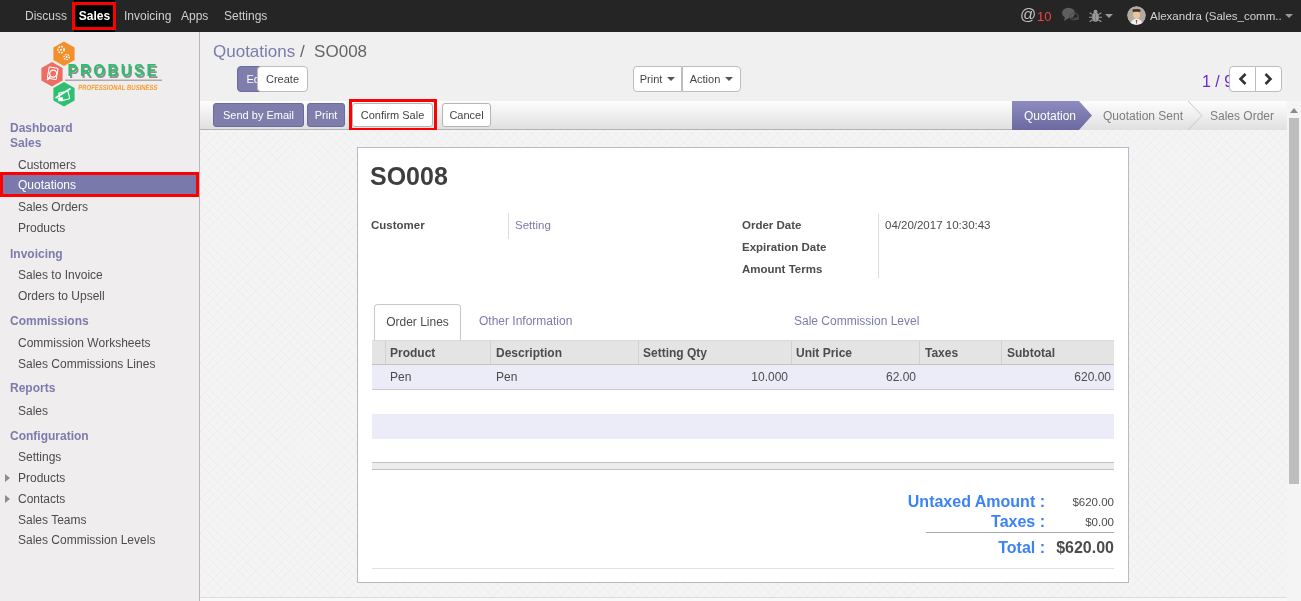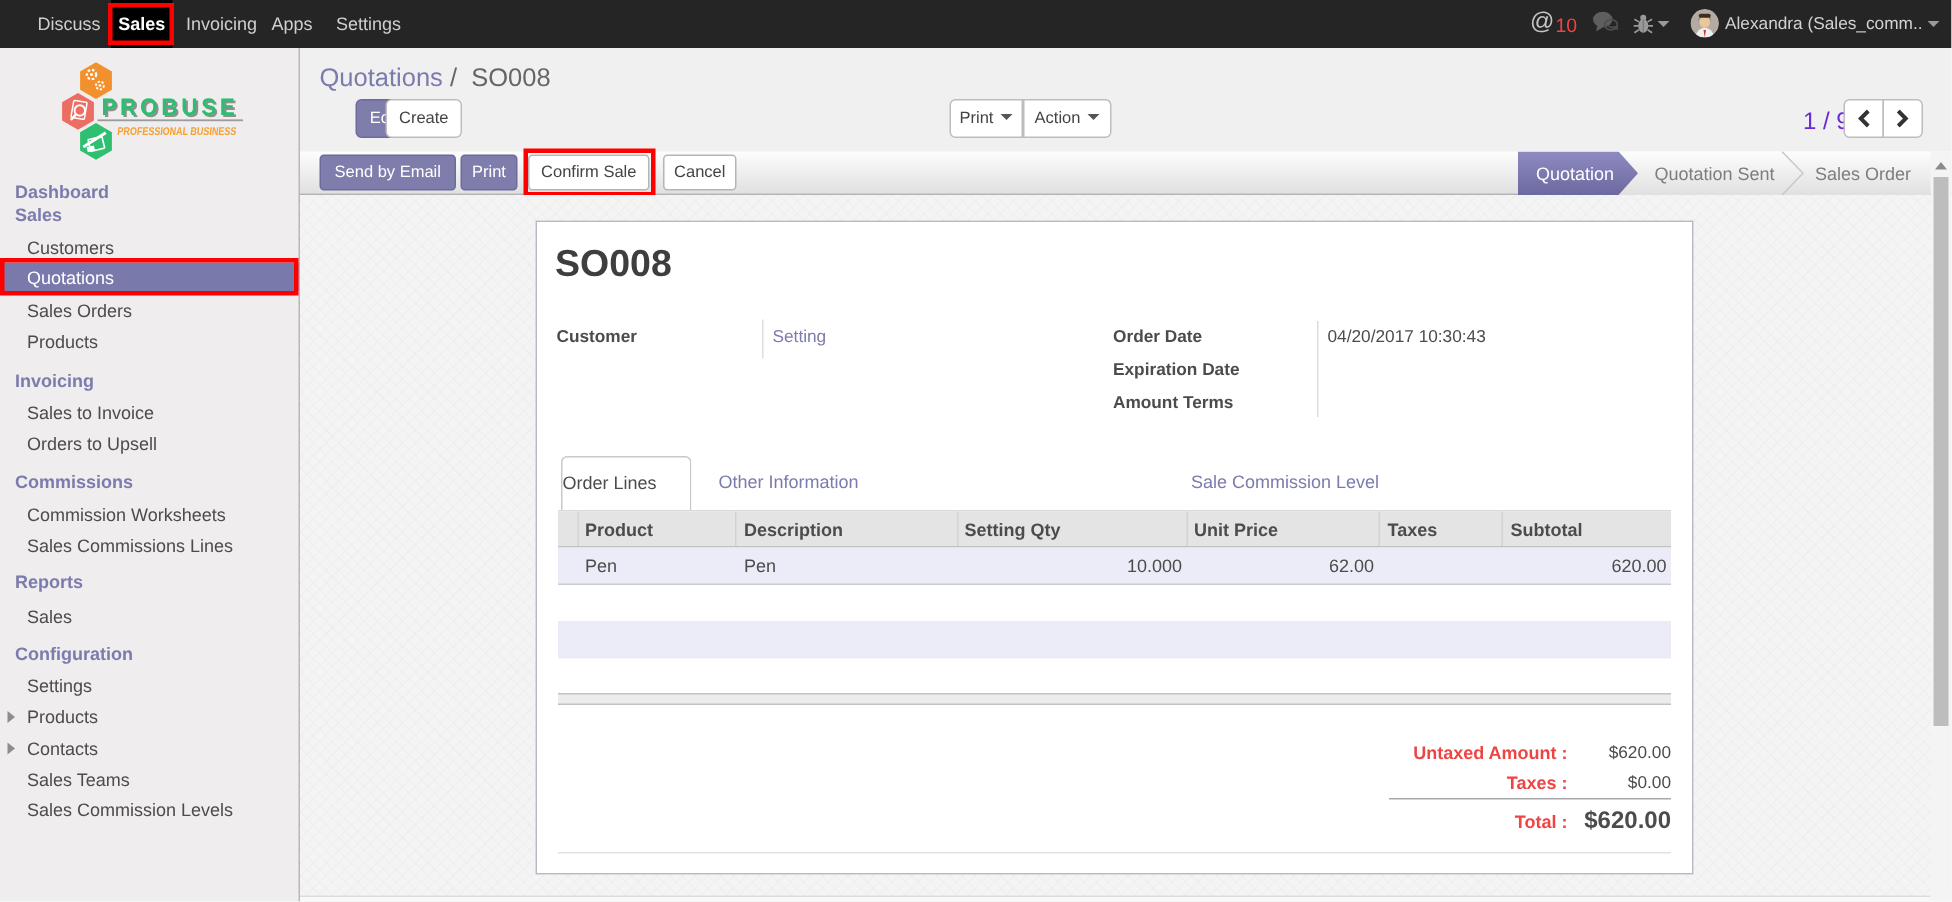--- a/index.html
+++ b/index.html
@@ -41,35 +41,35 @@
   background-image:
     repeating-linear-gradient(45deg, rgba(0,0,0,0.016) 0px, rgba(0,0,0,0.016) 1px, transparent 1px, transparent 6px),
     repeating-linear-gradient(-45deg, rgba(0,0,0,0.016) 0px, rgba(0,0,0,0.016) 1px, transparent 1px, transparent 6px);
 }
 #sheet { position:absolute; left:157px; top:17px; width:772px; height:436px; background:#fff; border:1px solid #b9b9c6; }
 .lbl { position:absolute; font-size:11.5px; font-weight:bold; color:#4c4c4c; transform:translateY(-50%); white-space:nowrap; }
 .val { position:absolute; font-size:11.5px; color:#4c4c4c; transform:translateY(-50%); white-space:nowrap; }
 .link { color:#7c7bad; }
 
 
-.tab-active { position:absolute; left:16px; top:156px; width:87px; height:36px; background:#fff; border:1px solid #c8c8c8; border-bottom:none; border-radius:4px 4px 0 0; font-size:12px; color:#4c4c4c; text-align:left; line-height:35px; z-index:2; }
+.tab-active { position:absolute; left:16px; top:156px; width:87px; height:36px; background:#fff; border:1px solid #c8c8c8; border-bottom:none; border-radius:4px 4px 0 0; font-size:12px; color:#4c4c4c; text-align:center; line-height:35px; z-index:2; }
 .tab-link { position:absolute; top:156px; height:35px; line-height:35px; font-size:12px; color:#7c7bad; }
 #tabbar-line { position:absolute; left:14px; top:192px; width:742px; height:1px; background:#d9d9d9; }
 
 
 .hsep { position:absolute; top:0; width:1px; height:23px; background:#d2d2d2; }
 #tblhead { position:absolute; left:14px; top:193px; width:742px; height:24px; background:#e4e4e4; border-bottom:1px solid #c2c2c2; }
 .th { position:absolute; top:0; height:24px; line-height:24px; font-size:12px; font-weight:bold; color:#4c4c4c; }
 #row1 { position:absolute; left:14px; top:217px; width:742px; height:25px; background:#ebecf8; border-bottom:1px solid #cbcbd3; }
 .td { position:absolute; top:0; height:24px; line-height:24px; font-size:12px; color:#4c4c4c; }
 #row3 { position:absolute; left:14px; top:266px; width:742px; height:25px; background:#ebecf8; }
 #tbl-end { position:absolute; left:14px; top:314px; width:742px; height:8px; background:#ececec; border-top:1px solid #c2c2c2; border-bottom:1px solid #c2c2c2; }
 
 
-.tot-lbl { position:absolute; font-size:12px; font-weight:bold; color:#ef4444; transform:translateY(-50%); right:0; }
+.tot-lbl { position:absolute; font-size:16px; font-weight:bold; color:#3b82f6; transform:translateY(-50%); right:0; }
 #sepline { position:absolute; left:568px; top:384px; width:188px; height:1px; background:#a8a8a8; }
 #bottomline { position:absolute; left:14px; top:420px; width:742px; height:1px; background:#e2e2e2; }
 
 
 #scrollbar { position:absolute; right:0; top:101px; width:14px; height:500px; background:#f4f4f4; }
 #thumb { position:absolute; left:2px; top:17px; width:10px; height:366px; background:#bdbdbd; }
 #sb-up { position:absolute; left:3px; top:7px; width:0; height:0; border-left:4px solid transparent; border-right:4px solid transparent; border-bottom:5px solid #8b8b8b; }
 </style>
 </head>
 <body>

